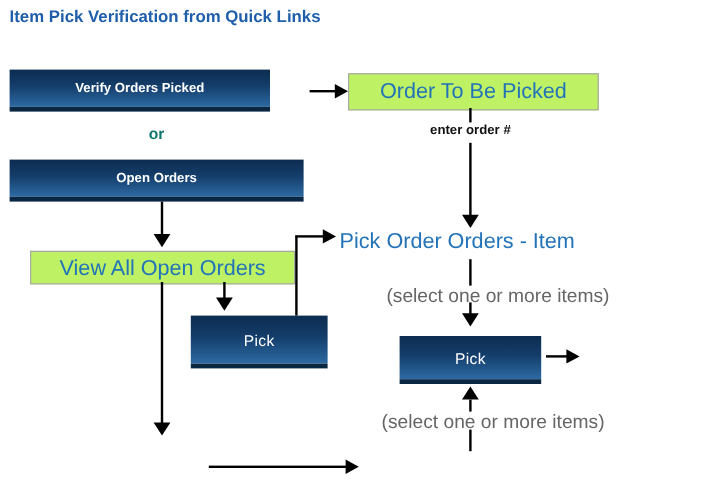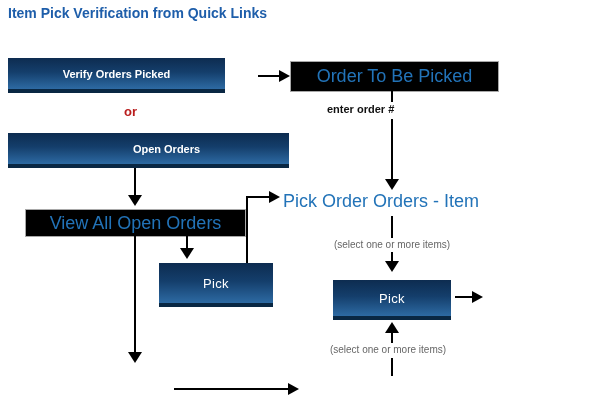--- a/index.html
+++ b/index.html
@@ -23,46 +23,47 @@
     background: linear-gradient(180deg, #0d2c50 0%, #143e6b 45%, #2d6aa3 100%);
     border-bottom: 4px solid #092743;
     color: #ffffff;
     display: flex; align-items: center; justify-content: center;
     white-space: nowrap;
   }
   .btn-sm-text { font-size: 11px; font-weight: bold; }
   .btn-lg-text { font-size: 13px; font-weight: normal; letter-spacing: 0.3px; }
   .pagebox {
     border: 1px solid #a8a8a8;
-    background: #000000;
+    background: #bef264;
     color: #2273b8;
     font-size: 18px;
     display: flex; align-items: center; justify-content: center;
     white-space: nowrap;
   }
   .freetext {
     color: #2273b8;
     font-size: 18px;
     white-space: nowrap;
     line-height: 22px;
   }
   .note {
-    font-size: 10px;
+    font-size: 16px;
     color: #666666;
     text-align: center;
     white-space: nowrap;
   }
   .blacklabel {
     font-size: 11px; font-weight: bold;
     color: #111111;
+    text-align: center;
     white-space: nowrap;
   }
   .or-label {
     font-size: 13px; font-weight: bold;
-    color: #b91c1c;
+    color: #0f766e;
     text-align: center;
   }
   .line { background: #000000; }
   .ah-down {
     width: 0; height: 0;
     border-left: 7px solid transparent;
     border-right: 7px solid transparent;
     border-top: 11px solid #000000;
   }
   .ah-up {
@@ -91,21 +92,21 @@
 
   <div class="abs line" style="left:258px; top:75px; width:23px; height:2px;"></div>
   <div class="abs ah-right" style="left:279px; top:70px;"></div>
 
   <div class="abs pagebox" style="left:290px; top:61px; width:207px; height:29px;">
     <span>Order To Be Picked</span>
   </div>
 
   <div class="abs or-label" style="left:8px; top:104px; width:245px;">or</div>
 
-  <div class="abs btn btn-sm-text" style="left:8px; top:133px; width:245px; height:31px;padding-left:36px;">
+  <div class="abs btn btn-sm-text" style="left:8px; top:133px; width:245px; height:31px;">
     <span>Open Orders</span>
   </div>
 
   <div class="abs line" style="left:134px; top:168px; width:2px; height:28px;"></div>
   <div class="abs ah-down" style="left:128px; top:195px;"></div>
 
   <div class="abs pagebox" style="left:25px; top:209px; width:219px; height:26px;">
     <span>View All Open Orders</span>
   </div>
 

